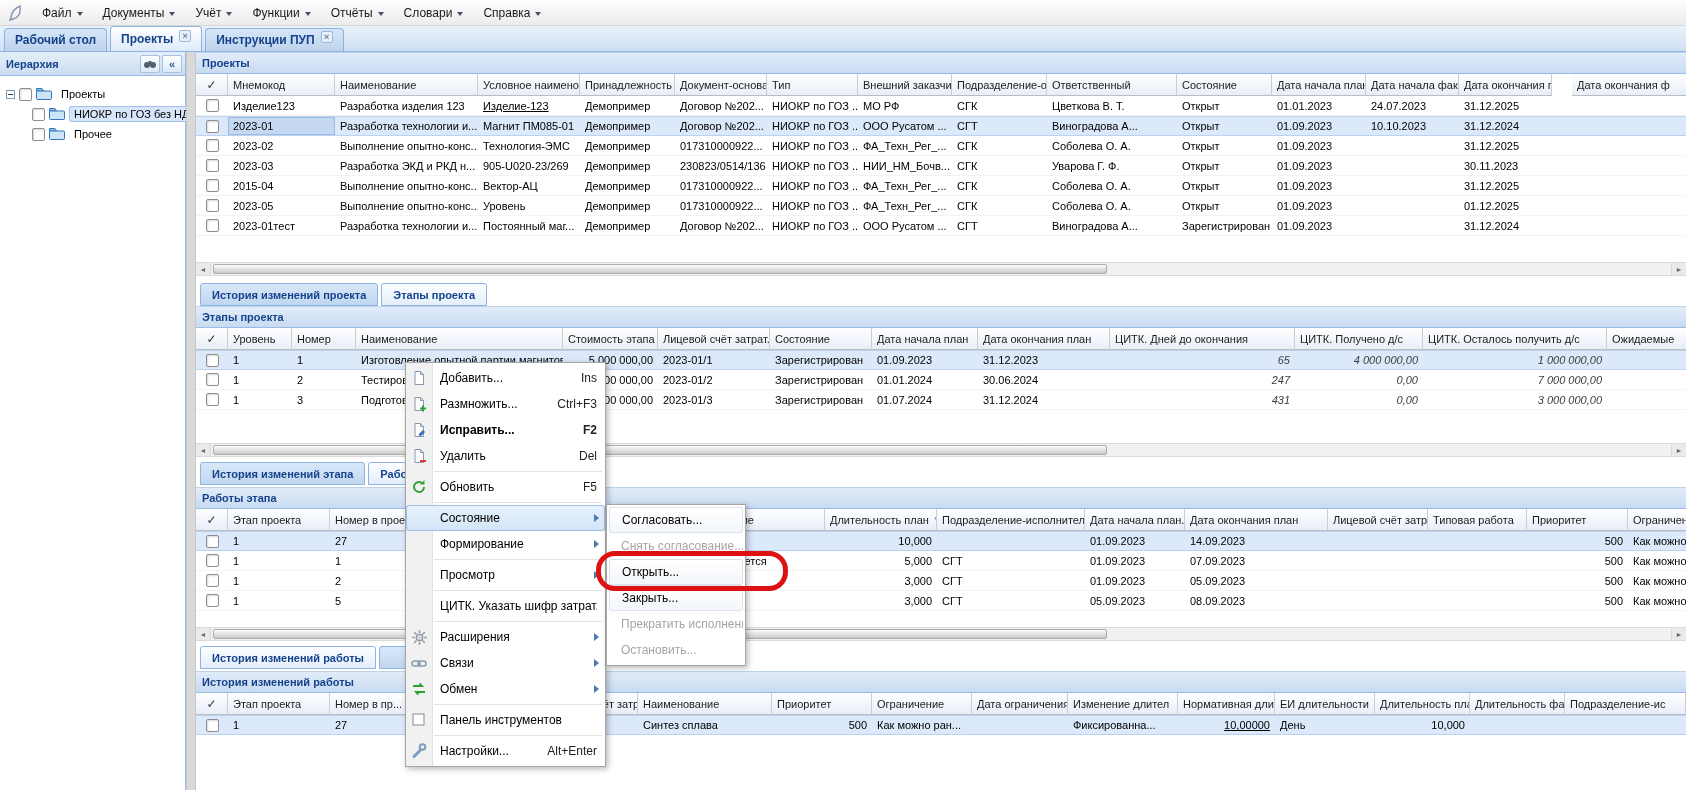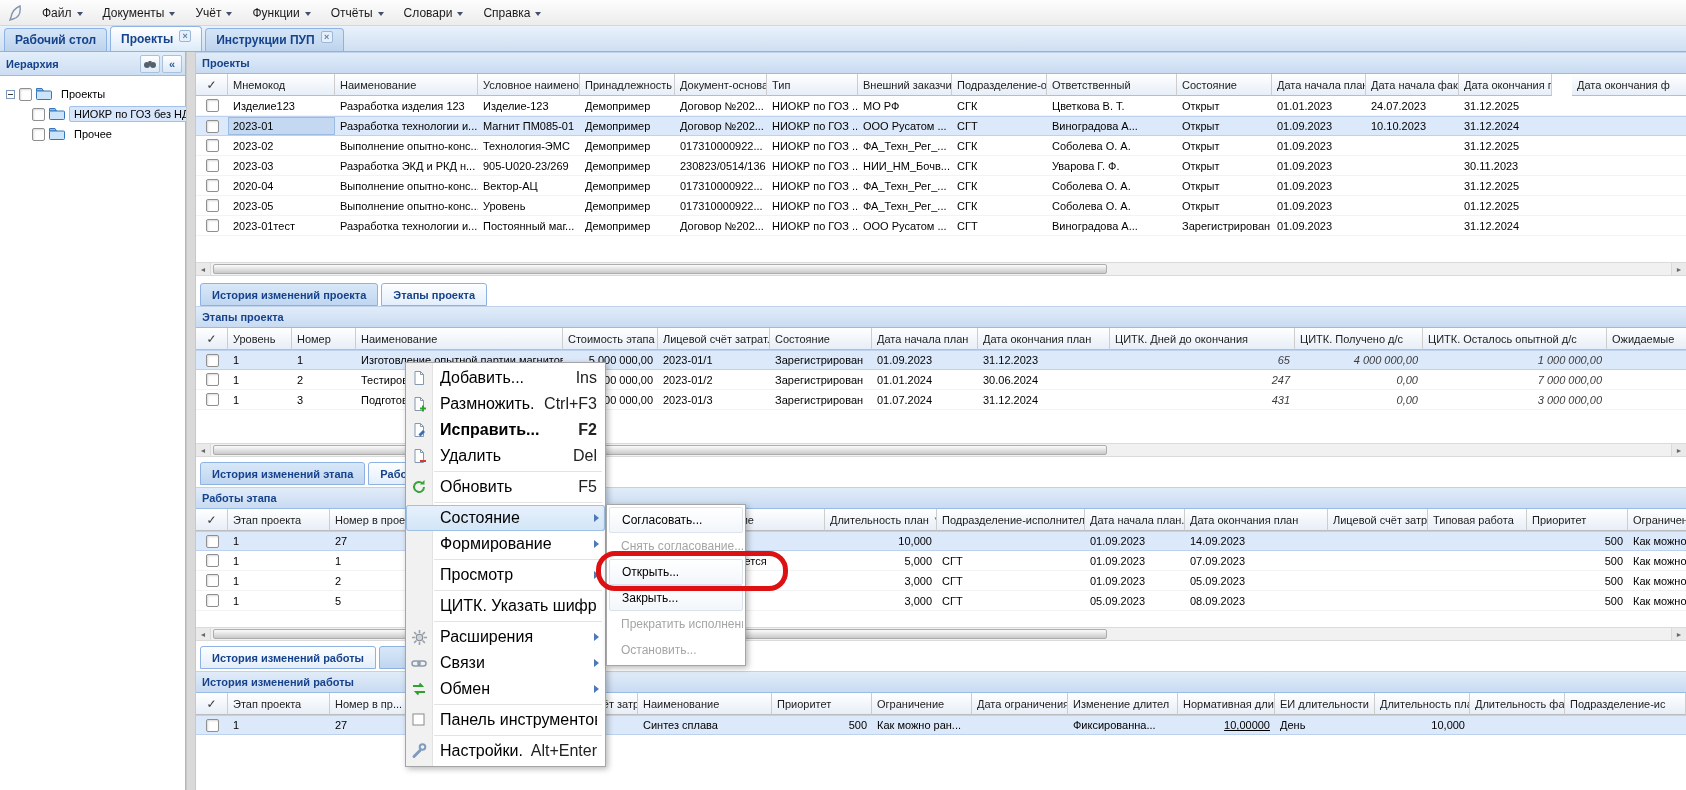--- a/index.html
+++ b/index.html
@@ -72,21 +72,21 @@
 #hs2{margin-top:33px}
 #tabs2{margin-top:2px}
 #works-hdr{margin-top:2px}
 #hs3{margin-top:16px}
 #tabs3{margin-top:2px}
 #hist-hdr{margin-top:2px}
 
 
 .cmenu{position:absolute;left:405px;top:362px;width:201px;background:#fff;border:1px solid #a5a5a5;box-shadow:2px 2px 6px rgba(0,0,0,.28);padding:2px 0;z-index:100}
 .cmenu:before{content:"";position:absolute;left:0;top:0;bottom:0;width:26px;background:#f1f1f1;border-right:1px solid #e2e2e2}
-.mi{position:relative;height:26px;display:flex;align-items:center;padding-left:34px;padding-right:8px;font-size:16px}
+.mi{position:relative;height:26px;display:flex;align-items:center;padding-left:34px;padding-right:8px;font-size:12px}
 .mi .ico{position:absolute;left:5px;top:50%;transform:translateY(-50%);width:16px;height:16px;display:flex;align-items:center;justify-content:center}
 .mi .mtext{flex:1;white-space:nowrap;overflow:hidden}
 .mi .short{margin-left:8px;color:#222}
 .mi.bold,.mi.bold .short{font-weight:bold}
 .mi.hl{background:linear-gradient(#e7f1fc,#d2e5f7);box-shadow:inset 0 0 0 1px #9ec1e6;border-radius:3px}
 .mi .arr{position:absolute;right:6px;width:0;height:0;border-top:4px solid transparent;border-bottom:4px solid transparent;border-left:5px solid #4d79b8}
 .msep{height:1px;background:#e3e3e3;margin:2px 3px 2px 28px}
 
 
 .smenu{position:absolute;left:606px;top:504px;width:140px;background:#fff;border:1px solid #a5a5a5;box-shadow:2px 2px 6px rgba(0,0,0,.28);padding:2px;z-index:110}
@@ -248,21 +248,21 @@
           <div class="th" style="width: 135px; margin-left: 20px;">
             <span>Дата окончания ф</span>
           </div>
         </div>
         <div class="tr">
           <div class="td" style="width: 32px;">
             <span class="cb"></span>
           </div>
           <div class="td" style="width: 107px;">Изделие123</div>
           <div class="td" style="width: 143px;">Разработка изделия 123</div>
-          <div class="td" style="width: 102px;">Изделие-123</div>
+          <div class="td" style="width: 102px; text-decoration: underline;">Изделие-123</div>
           <div class="td" style="width: 95px;">Демопример</div>
           <div class="td" style="width: 92px;">Договор №202...</div>
           <div class="td" style="width: 91px;">НИОКР по ГОЗ ...</div>
           <div class="td" style="width: 94px;">МО РФ</div>
           <div class="td" style="width: 95px;">СГК</div>
           <div class="td" style="width: 130px;">Цветкова В. Т.</div>
           <div class="td" style="width: 95px;">Открыт</div>
           <div class="td" style="width: 94px;">01.01.2023</div>
           <div class="td" style="width: 93px;">24.07.2023</div>
           <div class="td" style="width: 93px;">31.12.2025</div>
@@ -322,21 +322,21 @@
           <div class="td" style="width: 95px;">Открыт</div>
           <div class="td" style="width: 94px;">01.09.2023</div>
           <div class="td" style="width: 93px;"></div>
           <div class="td" style="width: 93px;">30.11.2023</div>
           <div class="td" style="width: 135px;"></div>
         </div>
         <div class="tr">
           <div class="td" style="width: 32px;">
             <span class="cb"></span>
           </div>
-          <div class="td" style="width: 107px;">2020-04</div>
+          <div class="td" style="width: 107px;">2015-04</div>
           <div class="td" style="width: 143px;">Выполнение опытно-конс...</div>
           <div class="td" style="width: 102px;">Вектор-АЦ</div>
           <div class="td" style="width: 95px;">Демопример</div>
           <div class="td" style="width: 92px;">017310000922...</div>
           <div class="td" style="width: 91px;">НИОКР по ГОЗ ...</div>
           <div class="td" style="width: 94px;">ФА_Техн_Рег_...</div>
           <div class="td" style="width: 95px;">СГК</div>
           <div class="td" style="width: 130px;">Соболева О. А.</div>
           <div class="td" style="width: 95px;">Открыт</div>
           <div class="td" style="width: 94px;">01.09.2023</div>
@@ -429,21 +429,21 @@
           <div class="th" style="width: 132px;">
             <span>Дата окончания план</span>
           </div>
           <div class="th" style="width: 185px;">
             <span>ЦИТК. Дней до окончания</span>
           </div>
           <div class="th" style="width: 128px;">
             <span>ЦИТК. Получено д/с</span>
           </div>
           <div class="th" style="width: 184px;">
-            <span>ЦИТК. Осталось опытной д/с</span>
+            <span>ЦИТК. Осталось получить д/с</span>
           </div>
           <div class="th" style="width: 100px;">
             <span>Ожидаемые</span>
           </div>
         </div>
         <div class="tr sel">
           <div class="td" style="width: 32px;">
             <span class="cb"></span>
           </div>
           <div class="td" style="width: 64px;">1</div>

